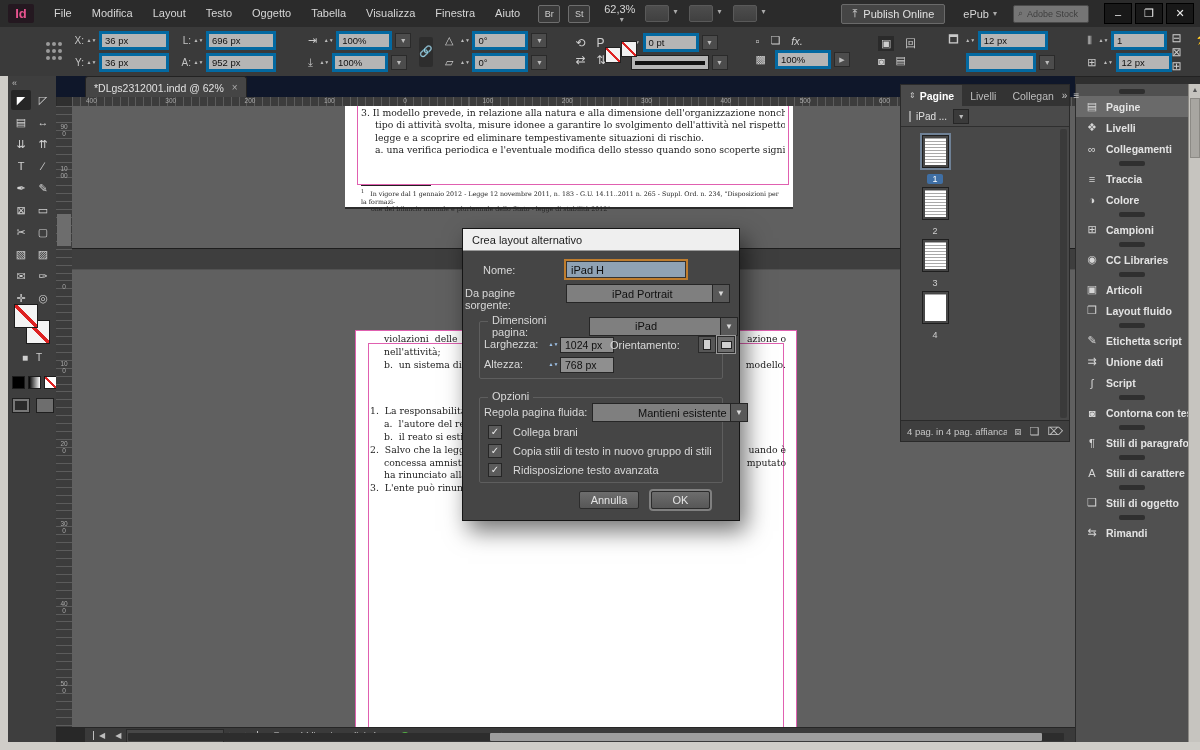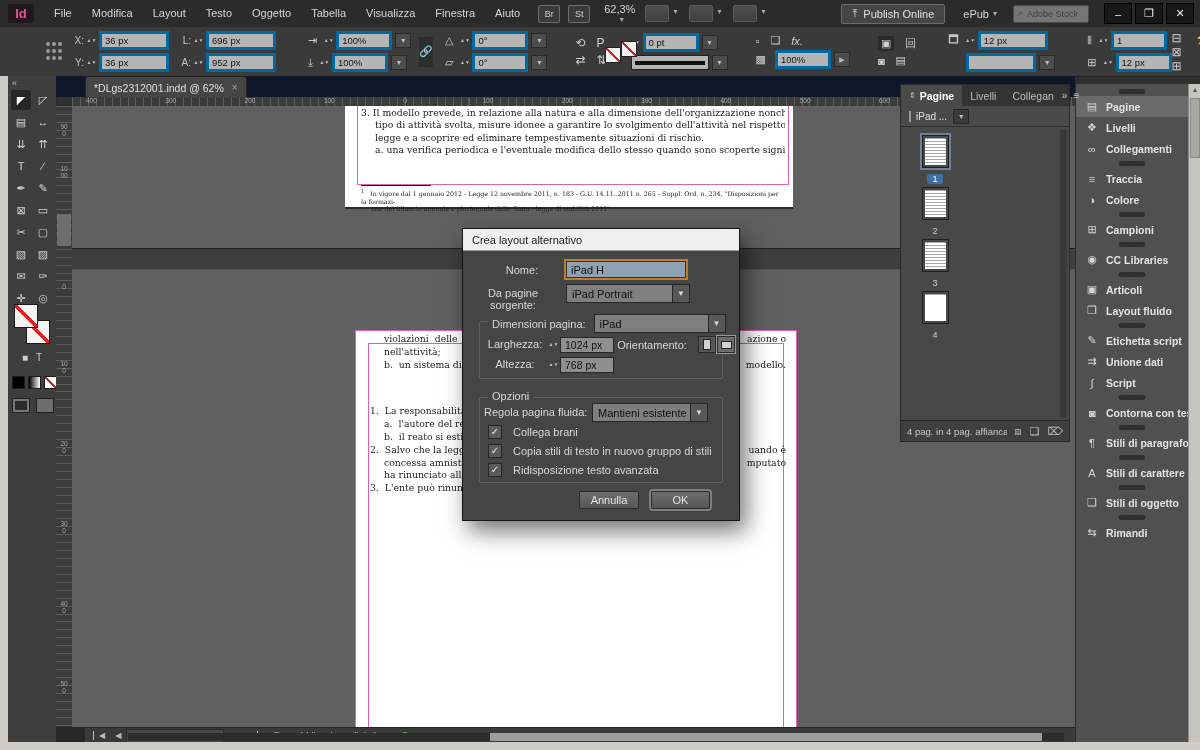--- a/index.html
+++ b/index.html
@@ -114,22 +114,22 @@
   .p2line.cont2 .lf{padding-left:14px;}
   .p2line.sub .lf{padding-left:14px;}
   .p2line.gap{margin-top:34px;}
 
   .hscroll{left:128px;top:733px;width:936px;height:8px;background:#2d2d2d;border-radius:1px;}
   .hscroll i{position:absolute;left:362px;top:0;width:552px;height:8px;background:#9e9e9e;border-radius:1px;}
 
   
   .dialog{left:462px;top:228px;width:276px;height:291px;background:#454545;border:1px solid #151515;box-shadow:6px 10px 22px rgba(0,0,0,.55);z-index:40;font-size:11px;}
   .dlg-title{height:21px;background:#efefef;color:#1b1b1b;display:flex;align-items:center;padding-left:9px;font-size:11px;border-bottom:1px solid #9a9a9a;}
-  .dlg-label{position:absolute;color:#d8d8d8;text-align:center;}
-  .dd{position:absolute;height:17px;background:#7f7f7f;border:1px solid #262626;display:flex;align-items:center;}
+  .dlg-label{position:absolute;color:#d8d8d8;text-align:left;}
+  .dd{position:absolute;height:17px;background:#7f7f7f;border:1px solid #262626;display:flex;align-items:center;padding-left:40px;}
   .dd .t{flex:1;color:#101010;padding-left:5px;font-size:11px;white-space:nowrap;overflow:hidden;}
   .dd .a{width:16px;height:100%;background:#585858;border-left:1px solid #262626;color:#d8d8d8;font-size:8px;display:flex;align-items:center;justify-content:center;}
   .nameinput{position:absolute;left:103px;top:32px;width:110px;height:15px;background:#8fa2b4;border:1px solid #333;box-shadow:0 0 0 2px #bf7d2e;color:#0e0e0e;font-size:11px;font-family:"Liberation Sans",sans-serif;padding:0 4px;outline:none;}
   .grp{position:absolute;left:16px;width:242px;border:1px solid #5e5e5e;border-radius:2px;}
   .grp .legend{position:absolute;top:-8px;left:8px;background:#454545;padding:0 4px;color:#d8d8d8;display:flex;align-items:center;}
   .numfld{position:absolute;height:14px;background:#8f8f8f;border:1px solid #262626;color:#101010;font-size:10.5px;display:flex;align-items:center;padding:0 4px;}
   .stp{position:absolute;width:9px;height:14px;display:flex;flex-direction:column;align-items:center;justify-content:center;color:#9fc2e8;font-size:5px;line-height:5px;}
   .orient{position:absolute;width:16px;height:15px;border:1px solid #2a2a2a;background:#565656;display:flex;align-items:center;justify-content:center;}
   .orient i{display:block;background:#d0d0d0;border:1px solid #222;}
   .orient.port i{width:6px;height:9px;}
@@ -551,21 +551,21 @@
 
     <div class="dlg-label" style="left:2px;top:58px;width:96px;">Da pagine sorgente:</div>
     <div class="dd" style="left:103px;top:55px;width:122px;">
       <span class="t">iPad Portrait</span>
         <span class="a">▼</span>
     </div>
 
     <div class="grp" style="top:92px;height:56px;">
       <div class="legend" style="width:226px;">
         <span>Dimensioni pagina:</span>
-        <span class="dd" style="position:relative;left:8px;top:0;width:130px;display:inline-flex;">
+        <span class="dd" style="position:relative;left:20px;top:0;width:130px;display:inline-flex;">
           <span class="t">iPad</span>
             <span class="a">▼</span>
         </span>
       </div>
       <div class="dlg-label" style="left:4px;top:16px;width:62px;">Larghezza:</div>
       <span class="stp" style="left:69px;top:15px;">▲▼</span>
       <div class="numfld" style="left:80px;top:15px;width:44px;">1024 px</div>
       <div class="dlg-label" style="left:4px;top:36px;width:62px;">Altezza:</div>
       <span class="stp" style="left:69px;top:35px;">▲▼</span>
       <div class="numfld" style="left:80px;top:35px;width:44px;">768 px</div>

